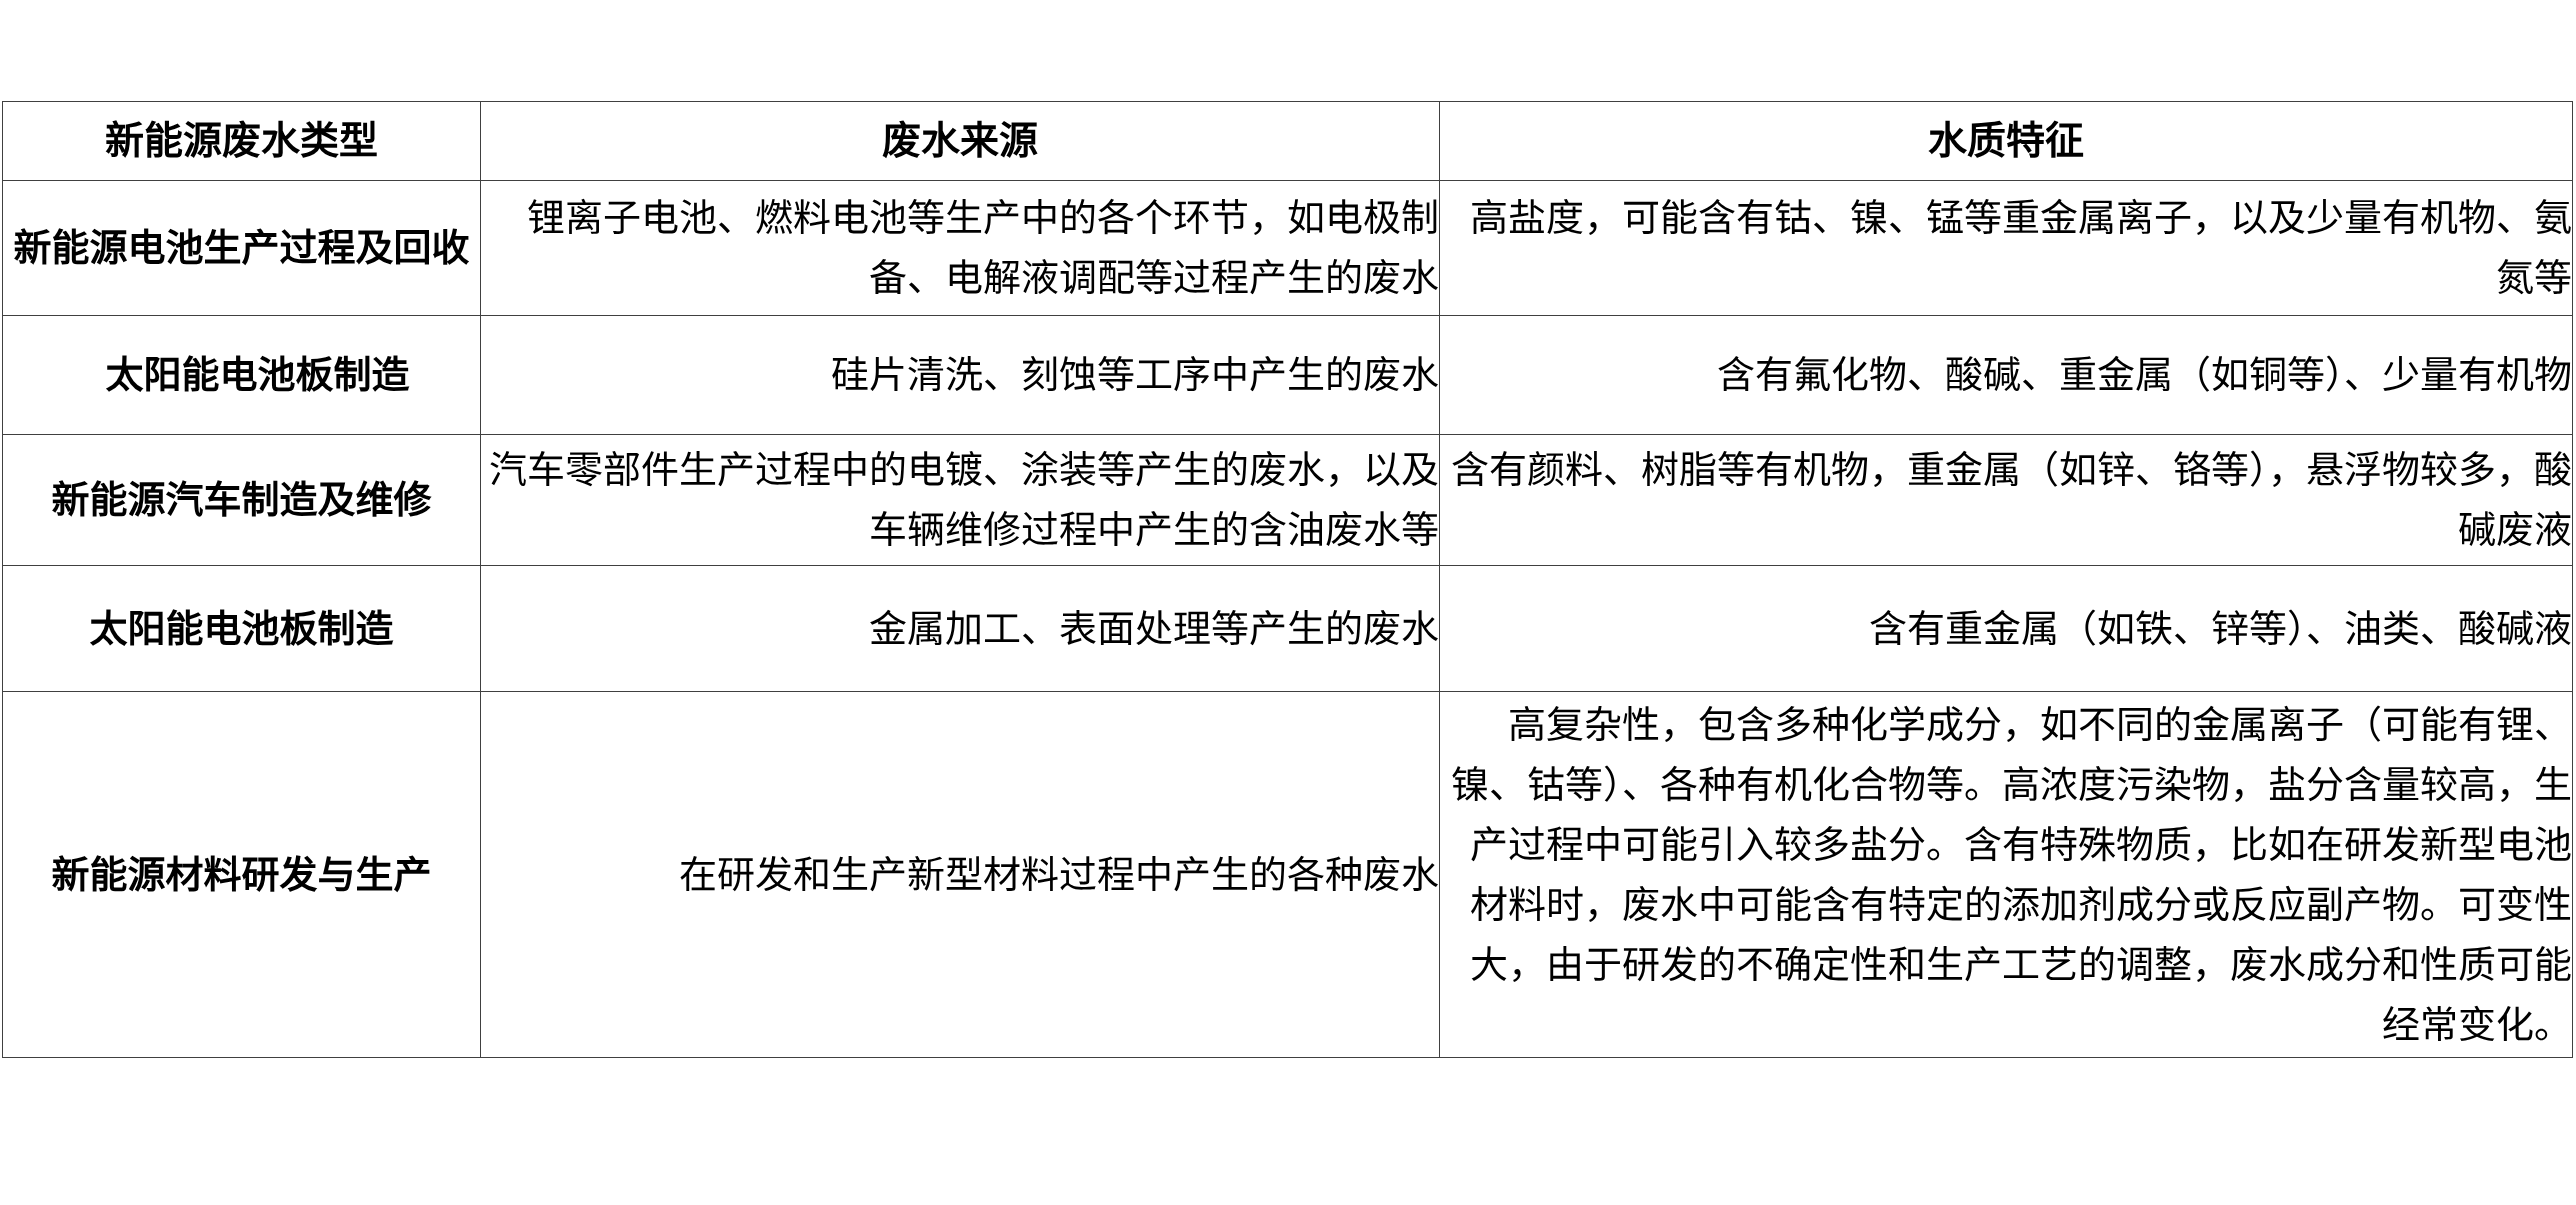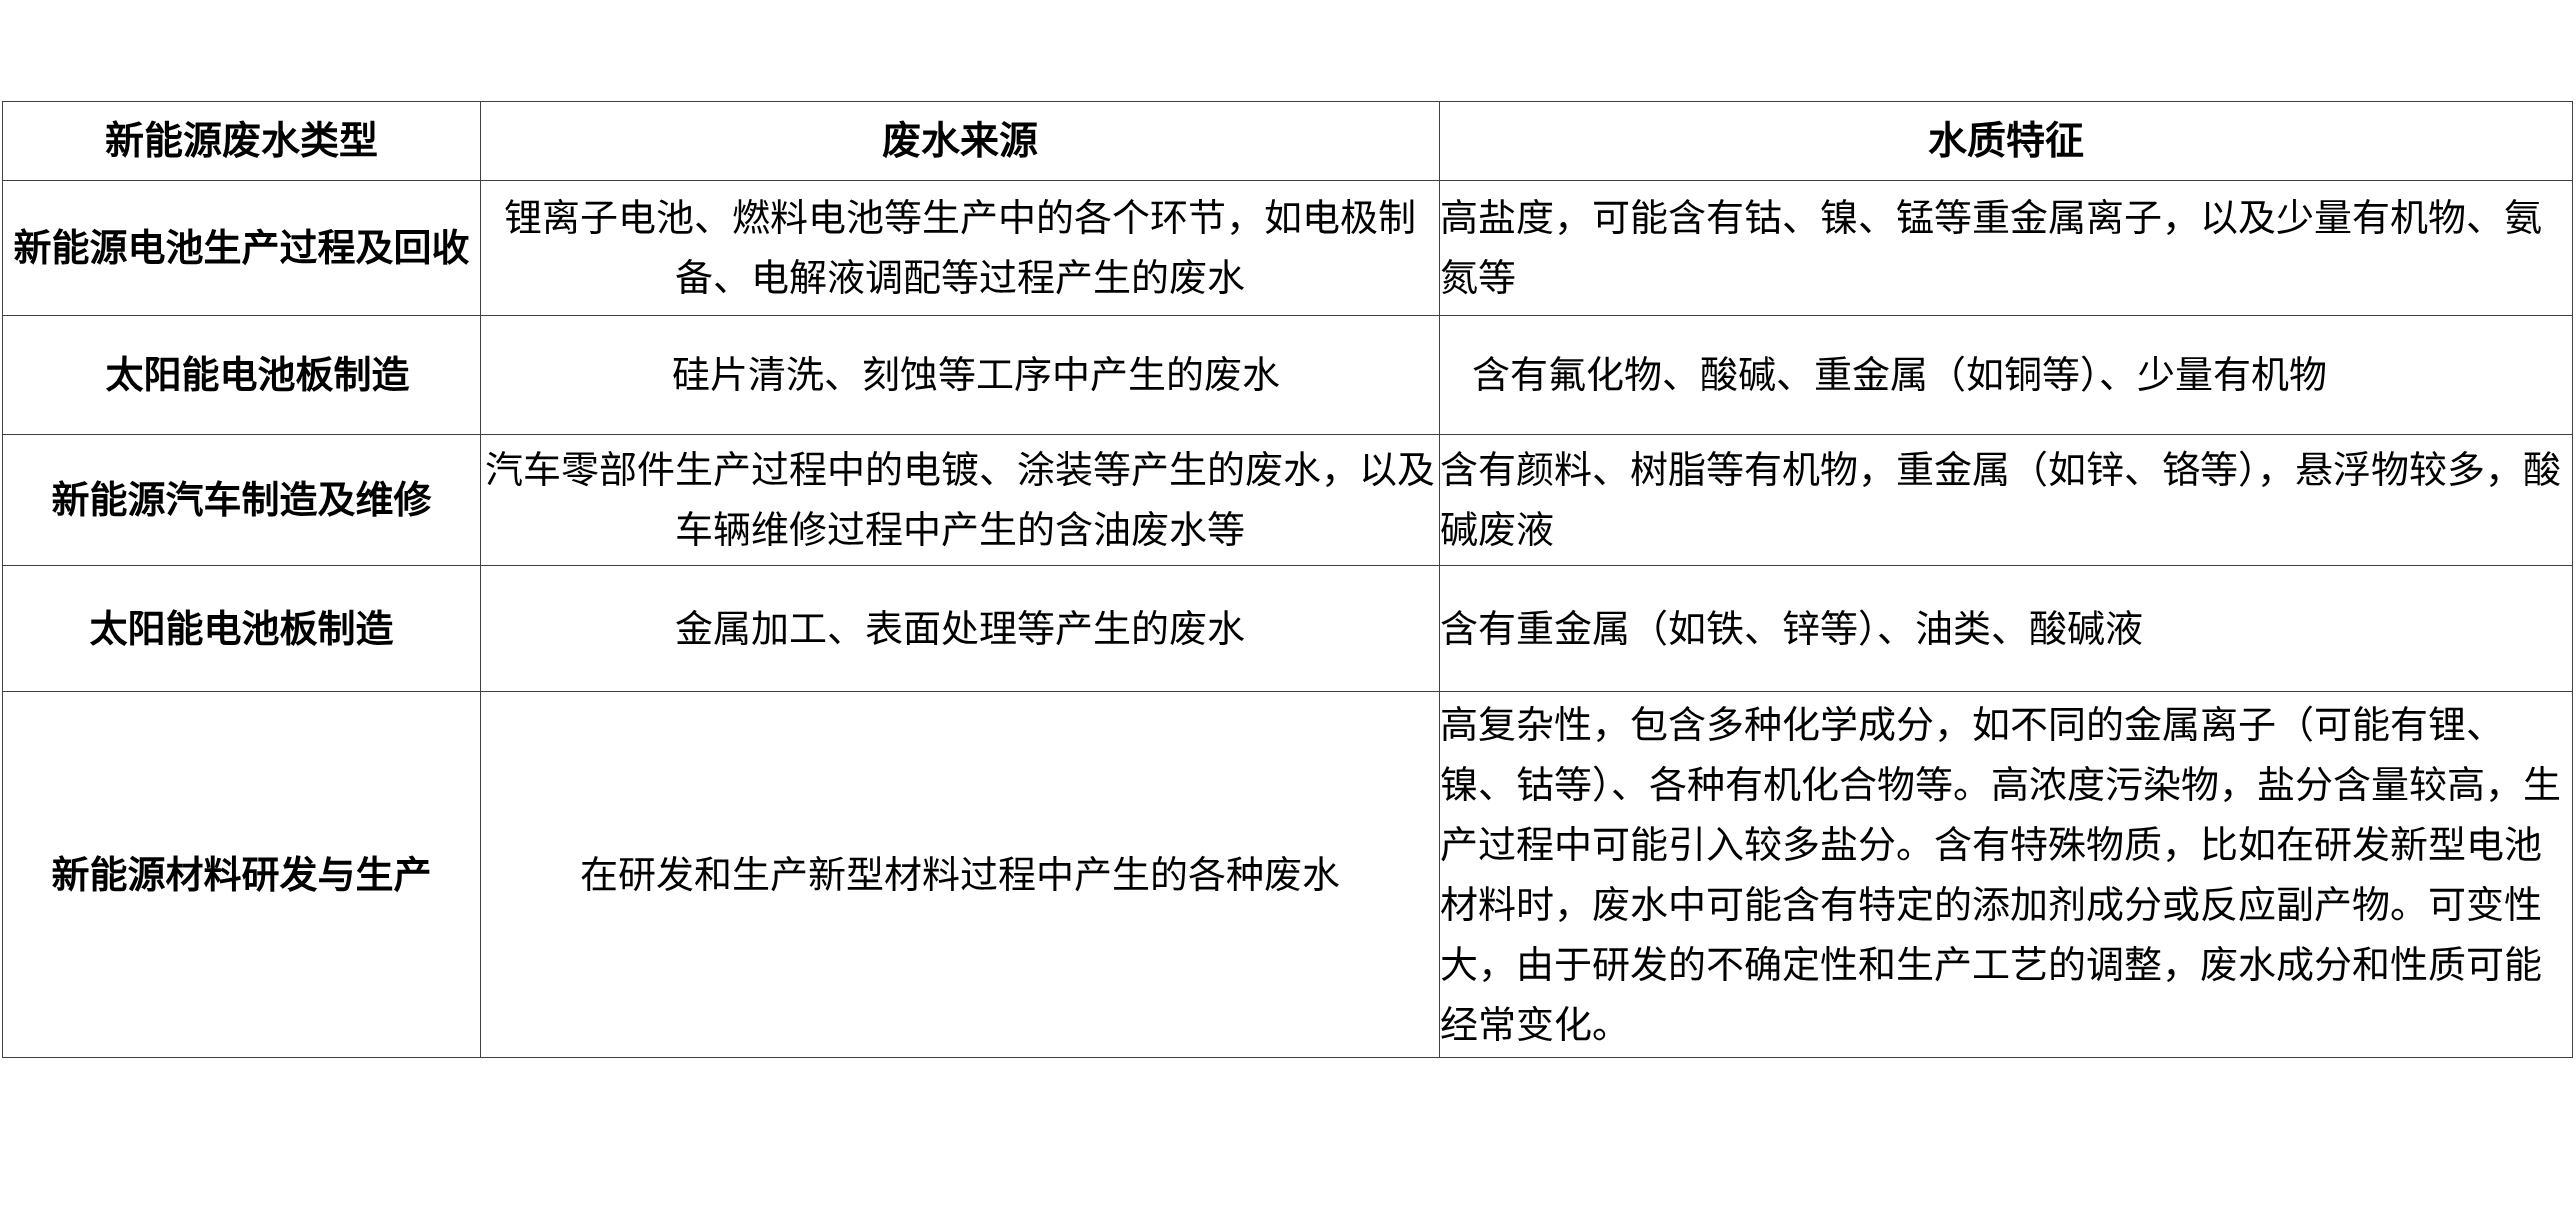--- a/index.html
+++ b/index.html
@@ -57,26 +57,26 @@
   tr.r4 td { height: 125px; }
   tr.r5 td { height: 125px; }
   tr.r6 td { height: 365px; }
 
   td.type-cell {
     text-align: center;
     padding: 0 9.7px;
     font-weight: bold;
   }
   td.source-cell {
-    text-align: center;
+    text-align: right;
     padding-left: 82px;
     padding-right: 58px;
   }
   td.char-cell {
-    text-align: left;
+    text-align: right;
     padding-left: 39px;
     padding-right: 29px;
   }
 </style>
 </head>
 <body>
 
 <div class="page">
 
 

